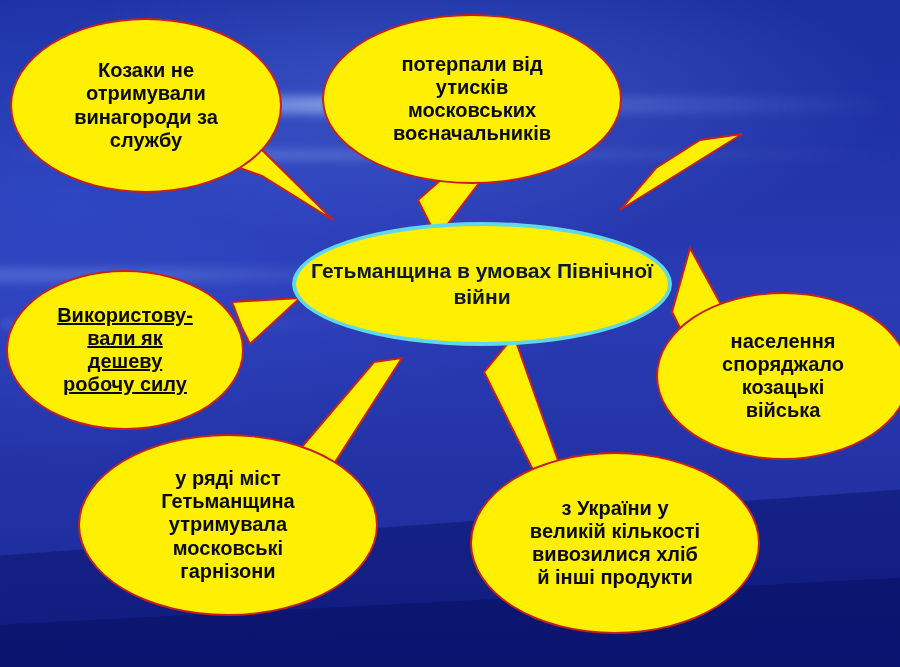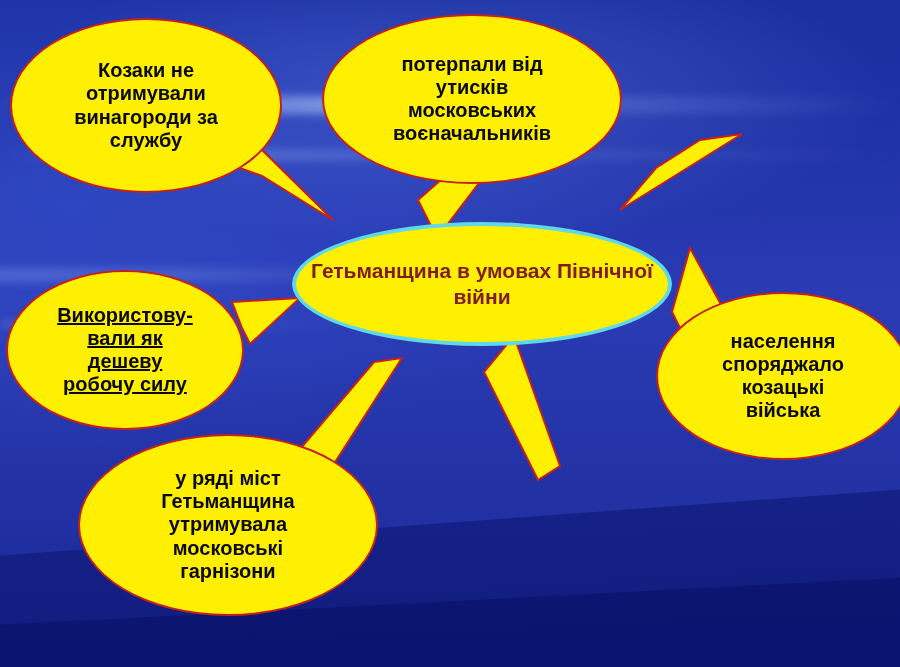--- a/index.html
+++ b/index.html
@@ -99,21 +99,21 @@
   #b-left       { left: 6px;   top: 270px; width: 238px; height: 160px; font-size: 20px; text-decoration: underline; }
   #b-right      { left: 656px; top: 292px; width: 254px; height: 168px; font-size: 20px; }
   #b-bot-left   { left: 78px;  top: 434px; width: 300px; height: 182px; font-size: 20px; }
   #b-bot-right  { left: 470px; top: 452px; width: 290px; height: 182px; font-size: 20px; }
 
   #b-center {
     left: 292px; top: 222px;
     width: 380px; height: 124px;
     background: #ffef00;
     border: 4px solid #5fd8e8;
-    color: #7f1d1d;
+    color: #0f172a;
     font-size: 21px;
     line-height: 1.22;
     z-index: 5;
   }
 </style>
 </head>
 <body>
 
 <div id="stage">
 
@@ -171,18 +171,24 @@
   </div>
 
   <div class="bubble" id="b-bot-left">
     <span class="txt">у ряді міст
 Гетьманщина
 утримувала
 московські
 гарнізони</span>
   </div>
 
+  <div class="bubble" id="b-bot-right">
+    <span class="txt">з України у
+великій кількості
+вивозилися хліб
+й інші продукти</span>
+  </div>
 
   <div class="bubble" id="b-center">
     <span class="txt">Гетьманщина в умовах Північної війни</span>
   </div>
 
 </div>
 
 </body></html>

